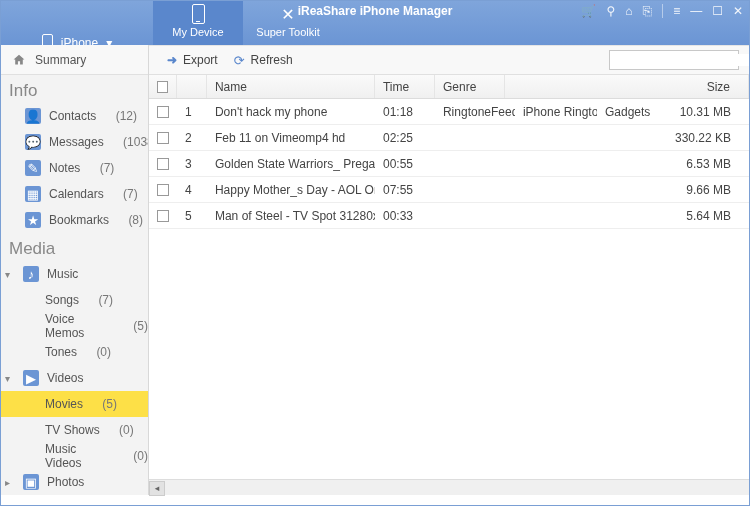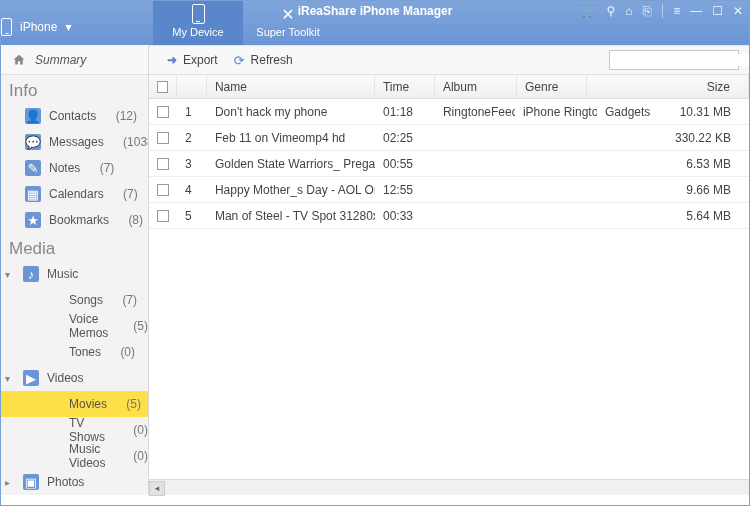--- a/index.html
+++ b/index.html
@@ -5,21 +5,21 @@
     * { box-sizing: border-box; margin: 0; padding: 0; }
     body { font-family: "Segoe UI", Arial, sans-serif; font-size: 12px; color: #333; background: #fff; width: 750px; height: 506px; overflow: hidden; border: 1px solid #7a9fd4; }
     
     
     .titlebar { height: 44px; background: linear-gradient(to bottom, #7fa5db, #6b95d4); display: flex; align-items: stretch; color: #fff; position: relative; }
     .title-text { position: absolute; left: 50%; transform: translateX(-50%); top: 3px; font-size: 12px; font-weight: bold; color: #fff; }
     .title-icons { position: absolute; right: 6px; top: 3px; display: flex; gap: 10px; align-items: center; }
     .title-icons span { cursor: pointer; font-size: 12px; opacity: 0.9; }
     .title-sep { width: 1px; height: 14px; background: rgba(255,255,255,0.5); }
     
-    .device-dropdown { width: 152px; display: flex; align-items: center; gap: 8px; cursor: pointer; margin-top: 12px; height: 28px; }
+    .device-dropdown { width: 152px; display: flex; align-items: center; justify-content: center; gap: 8px; cursor: pointer; margin-top: 28px; height: 28px; }
     .device-dropdown .phone-ico { width: 11px; height: 18px; border: 1.5px solid #fff; border-radius: 2px; position: relative; }
     .device-dropdown .phone-ico::after { content:''; position:absolute; bottom:1px; left:50%; transform:translateX(-50%); width:3px; height:1px; background:#fff; }
     
     .nav-tabs { display: flex; align-items: flex-end; margin-top: 8px; }
     .nav-tab { width: 90px; height: 48px; display: flex; flex-direction: column; align-items: center; justify-content: center; gap: 2px; cursor: pointer; color: #fff; font-size: 11px; }
     .nav-tab.active { background: #5a87cc; }
     .nav-tab .tab-ico { height: 20px; display:flex; align-items:center; justify-content:center; }
     .phone-large { width: 13px; height: 20px; border: 1.5px solid #fff; border-radius: 2px; position:relative; }
     .phone-large::after { content:''; position:absolute; bottom:1px; left:50%; transform:translateX(-50%); width:4px; height:1px; background:#fff; }
     .tools-ico { font-size: 16px; }
@@ -35,21 +35,21 @@
     
     .main { display: flex; height: calc(506px - 56px); }
     
     
     .sidebar { width: 152px; background: #f3f3f3; border-right: 1px solid #d8d8d8; overflow-y: auto; padding-top: 0; position: relative; }
     .sidebar-toolbar-spacer { height: 30px; border-bottom: 1px solid #e0e0e0; background:#f8f8f8; display:flex; align-items:center; }
     .side-item { display: flex; align-items: center; height: 26px; padding-left: 10px; cursor: pointer; gap: 8px; color: #555; font-size: 12px; }
     .side-item.selected { background: #fde047; text-align: right; }
     .side-item .ico { width: 16px; height: 16px; display: inline-flex; align-items: center; justify-content: center; font-size: 13px; }
     .side-group-label { font-size: 17px; color: #888; padding: 6px 8px 2px; }
-    .side-sub { padding-left: 68px; }
+    .side-sub { padding-left: 44px; }
     .side-expand { width: 10px; display:inline-block; color:#888; font-size:10px; }
     .side-item.has-expand { padding-left: 4px; }
     .count { color: #777; }
     .home-ico { width:14px; height:13px; }
     
     
     .content { flex: 1; display: flex; flex-direction: column; background: #fff; }
     .grid-head { display: flex; height: 24px; background: linear-gradient(#fafafa,#f0f0f0); border-bottom: 1px solid #dcdcdc; align-items: center; font-size: 12px; color: #444; }
     .col { padding: 0 8px; border-right: 1px solid #e5e5e5; height: 100%; display: flex; align-items: center; overflow: hidden; white-space: nowrap; text-overflow: ellipsis; text-align: right; }
     .col-chk { width: 28px; justify-content: center; }
@@ -107,21 +107,21 @@
       <span class="tab-ico tools-ico">✕</span>
       <span>Super Toolkit</span>
     </div>
   </div>
 </div>
 
 <div class="main">
 
   <div class="sidebar">
     <div class="sidebar-toolbar-spacer">
-      <div class="side-item" style="border:none;font-style:italic;">
+      <div class="side-item" style="border:none;">
         <span class="ico">
           <svg class="home-ico" viewBox="0 0 24 24">
               <path fill="#888" d="M12 3l10 9h-3v9h-5v-6h-4v6H5v-9H2z"></path>
             </svg>
         </span>
         <span>Summary</span>
       </div>
     </div>
 
     <div class="side-group-label">Info</div>
@@ -220,21 +220,20 @@
       </div>
     </div>
 
     <div class="grid-head">
       <div class="col col-chk">
           <span class="chk"></span>
         </div>
       <div class="col col-num"></div>
       <div class="col col-name">Name</div>
       <div class="col col-time">Time</div>
-      <div class="col col-album">Album</div>
       <div class="col col-genre">Genre</div>
       <div class="col col-size">Size</div>
     </div>
 
     <div class="grid-body" id="grid-body">
         <div class="row">
           <div class="col col-chk">
             <span class="chk"></span>
           </div>
           <div class="col col-num">1</div>
@@ -268,21 +267,21 @@
           <div class="col col-album"></div>
           <div class="col col-genre"></div>
           <div class="col col-size">6.53 MB</div>
         </div>
         <div class="row">
           <div class="col col-chk">
             <span class="chk"></span>
           </div>
           <div class="col col-num">4</div>
           <div class="col col-name">Happy Mother_s Day - AOL Onmp4...</div>
-          <div class="col col-time">12:55</div>
+          <div class="col col-time">07:55</div>
           <div class="col col-artist"></div>
           <div class="col col-album"></div>
           <div class="col col-genre"></div>
           <div class="col col-size">9.66 MB</div>
         </div>
         <div class="row">
           <div class="col col-chk">
             <span class="chk"></span>
           </div>
           <div class="col col-num">5</div>

